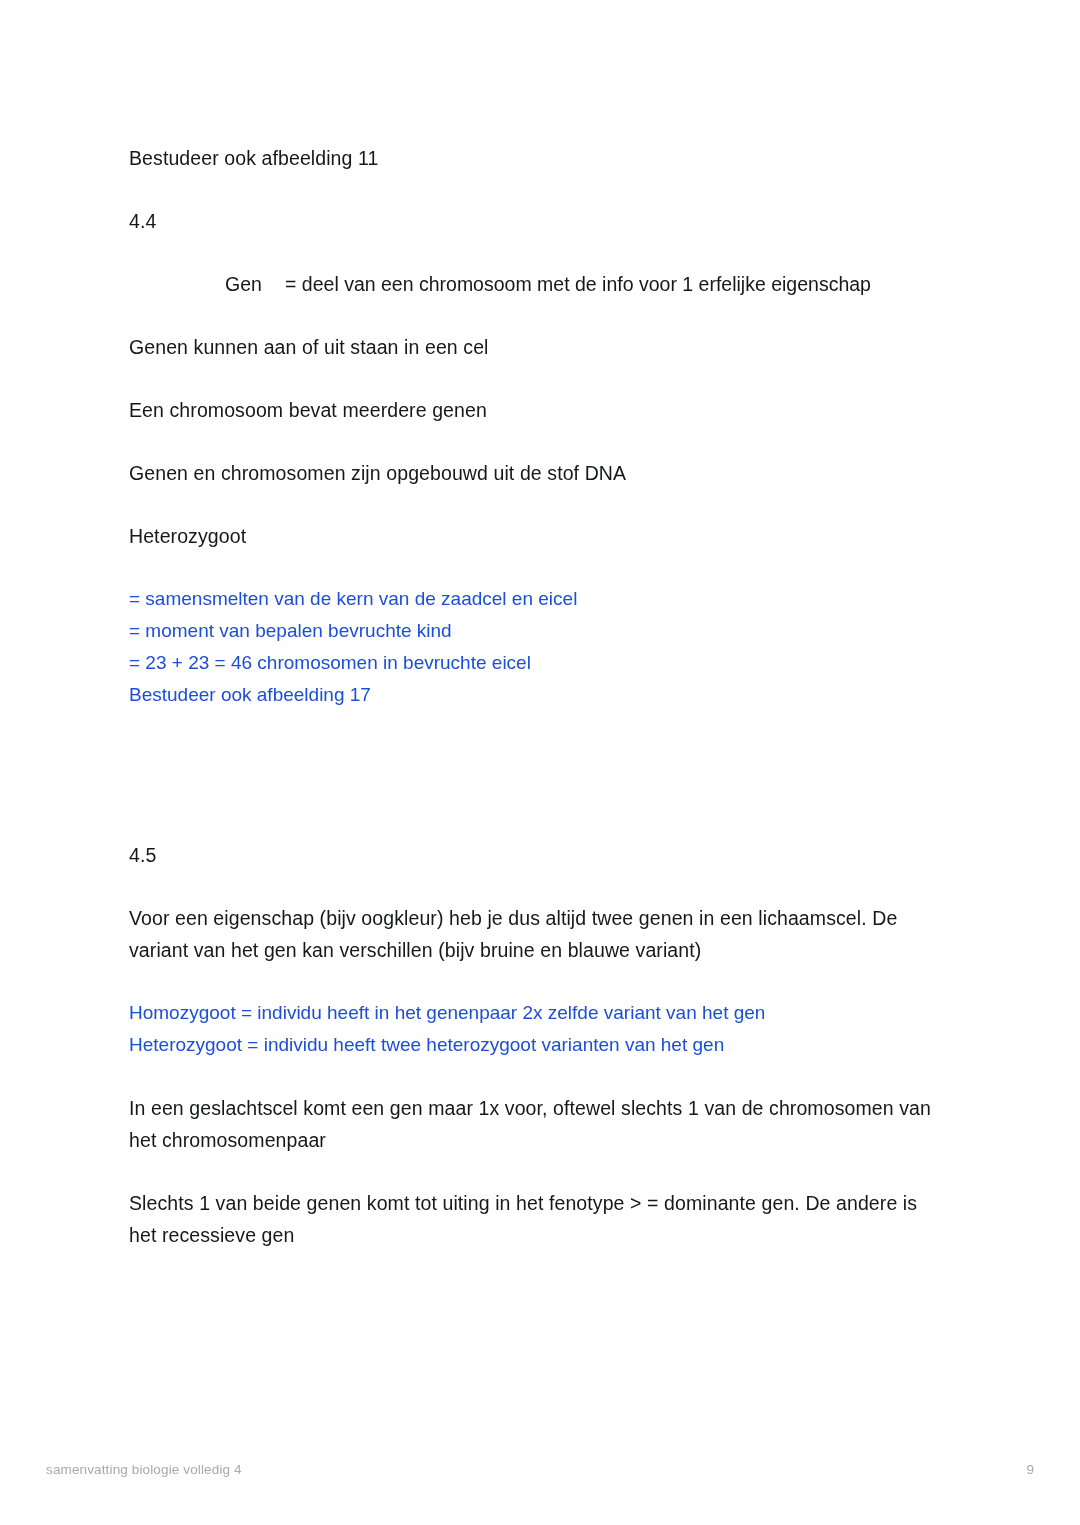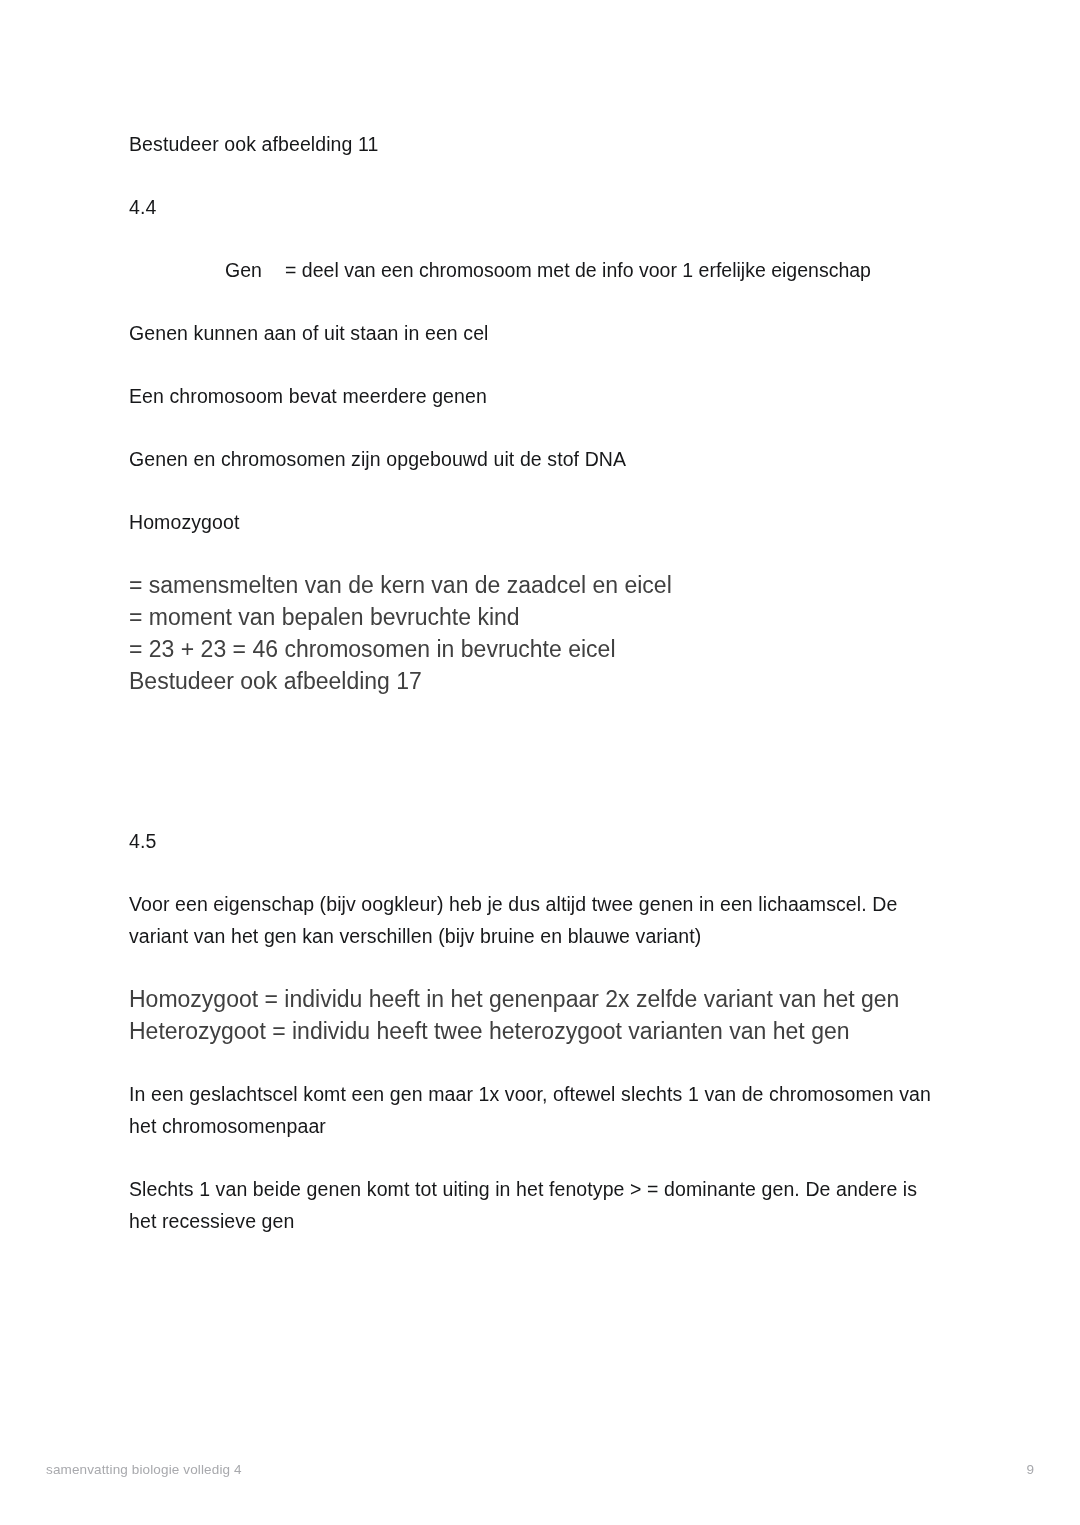--- a/index.html
+++ b/index.html
@@ -19,21 +19,21 @@
     width: 1080px;
     height: 1525px;
     background: #ffffff;
     overflow: hidden;
     box-sizing: border-box;
   }
 
   .content {
     position: absolute;
     left: 129px;
-    top: 128px;
+    top: 142px;
     width: 815px;
   }
 
   .para {
     font-size: 19.5px;
     line-height: 32px;
     color: #17181a;
     letter-spacing: 0.005em;
     margin: 0 0 31px 0;
     white-space: pre-wrap;
@@ -49,23 +49,23 @@
     margin: 0 0 31px 0;
     text-align: center;
   }
   .def-term {
     display: inline-block;
     min-width: 83px;
   }
 
   
   .lines {
-    font-size: 23px;
+    font-size: 19px;
     line-height: 32px;
-    color: #404040;
+    color: #1d4ed8;
     margin: 0 0 31px 0;
   }
   .lines > div {
     white-space: pre-wrap;
   }
 
   .spacer-big {
     height: 97px;
   }
 
@@ -107,21 +107,21 @@
     <div class="def-line">
       <span class="def-term">Gen</span><span>= deel van een chromosoom met de info voor 1 erfelijke eigenschap</span>
     </div>
 
     <p class="para">Genen kunnen aan of uit staan in een cel</p>
 
     <p class="para">Een chromosoom bevat meerdere genen</p>
 
     <p class="para">Genen en chromosomen zijn opgebouwd uit de stof DNA</p>
 
-    <p class="para">Homozygoot</p>
+    <p class="para">Heterozygoot</p>
 
     <div class="lines">
       <div>= samensmelten van de kern van de zaadcel en eicel</div>
       <div>= moment van bepalen bevruchte kind</div>
       <div>= 23 + 23 = 46 chromosomen in bevruchte eicel</div>
       <div>Bestudeer ook afbeelding 17</div>
     </div>
 
     <div class="spacer-big"></div>
 

